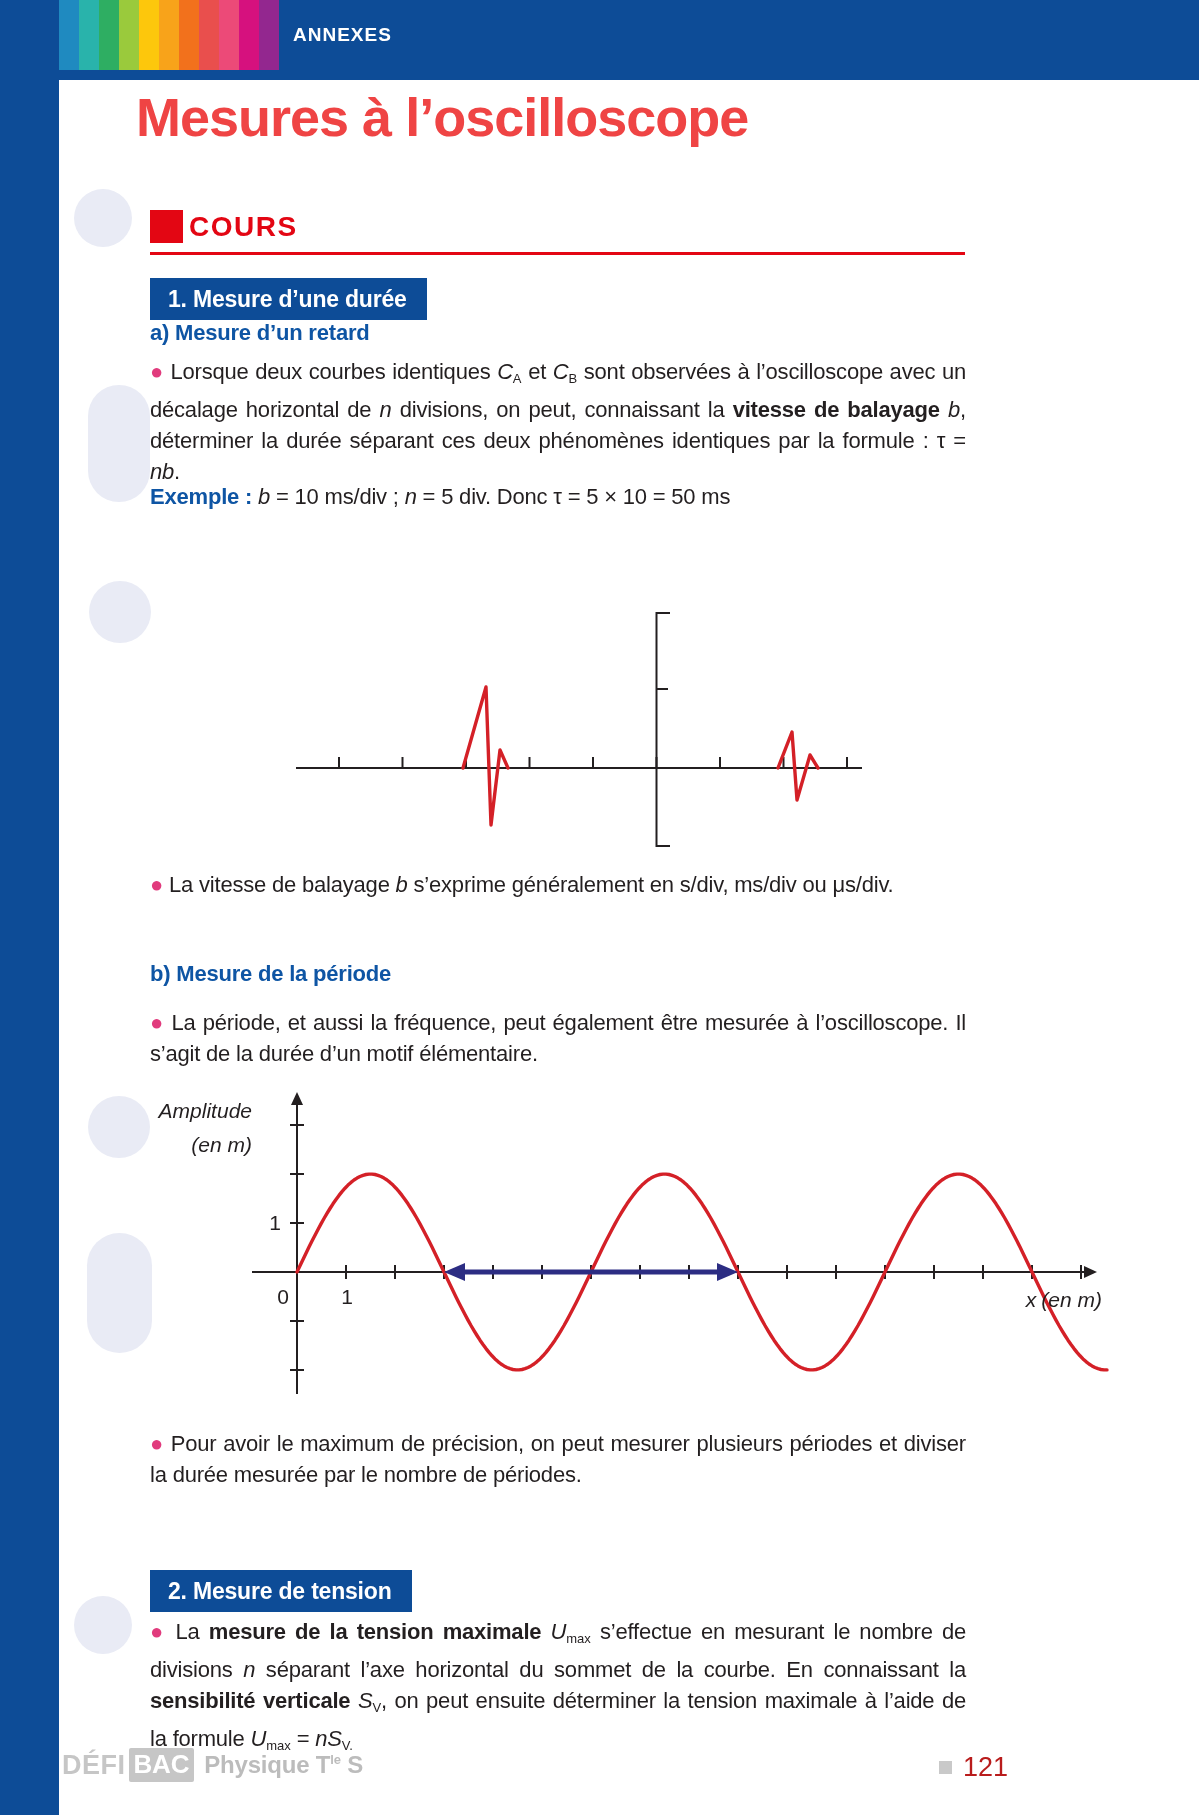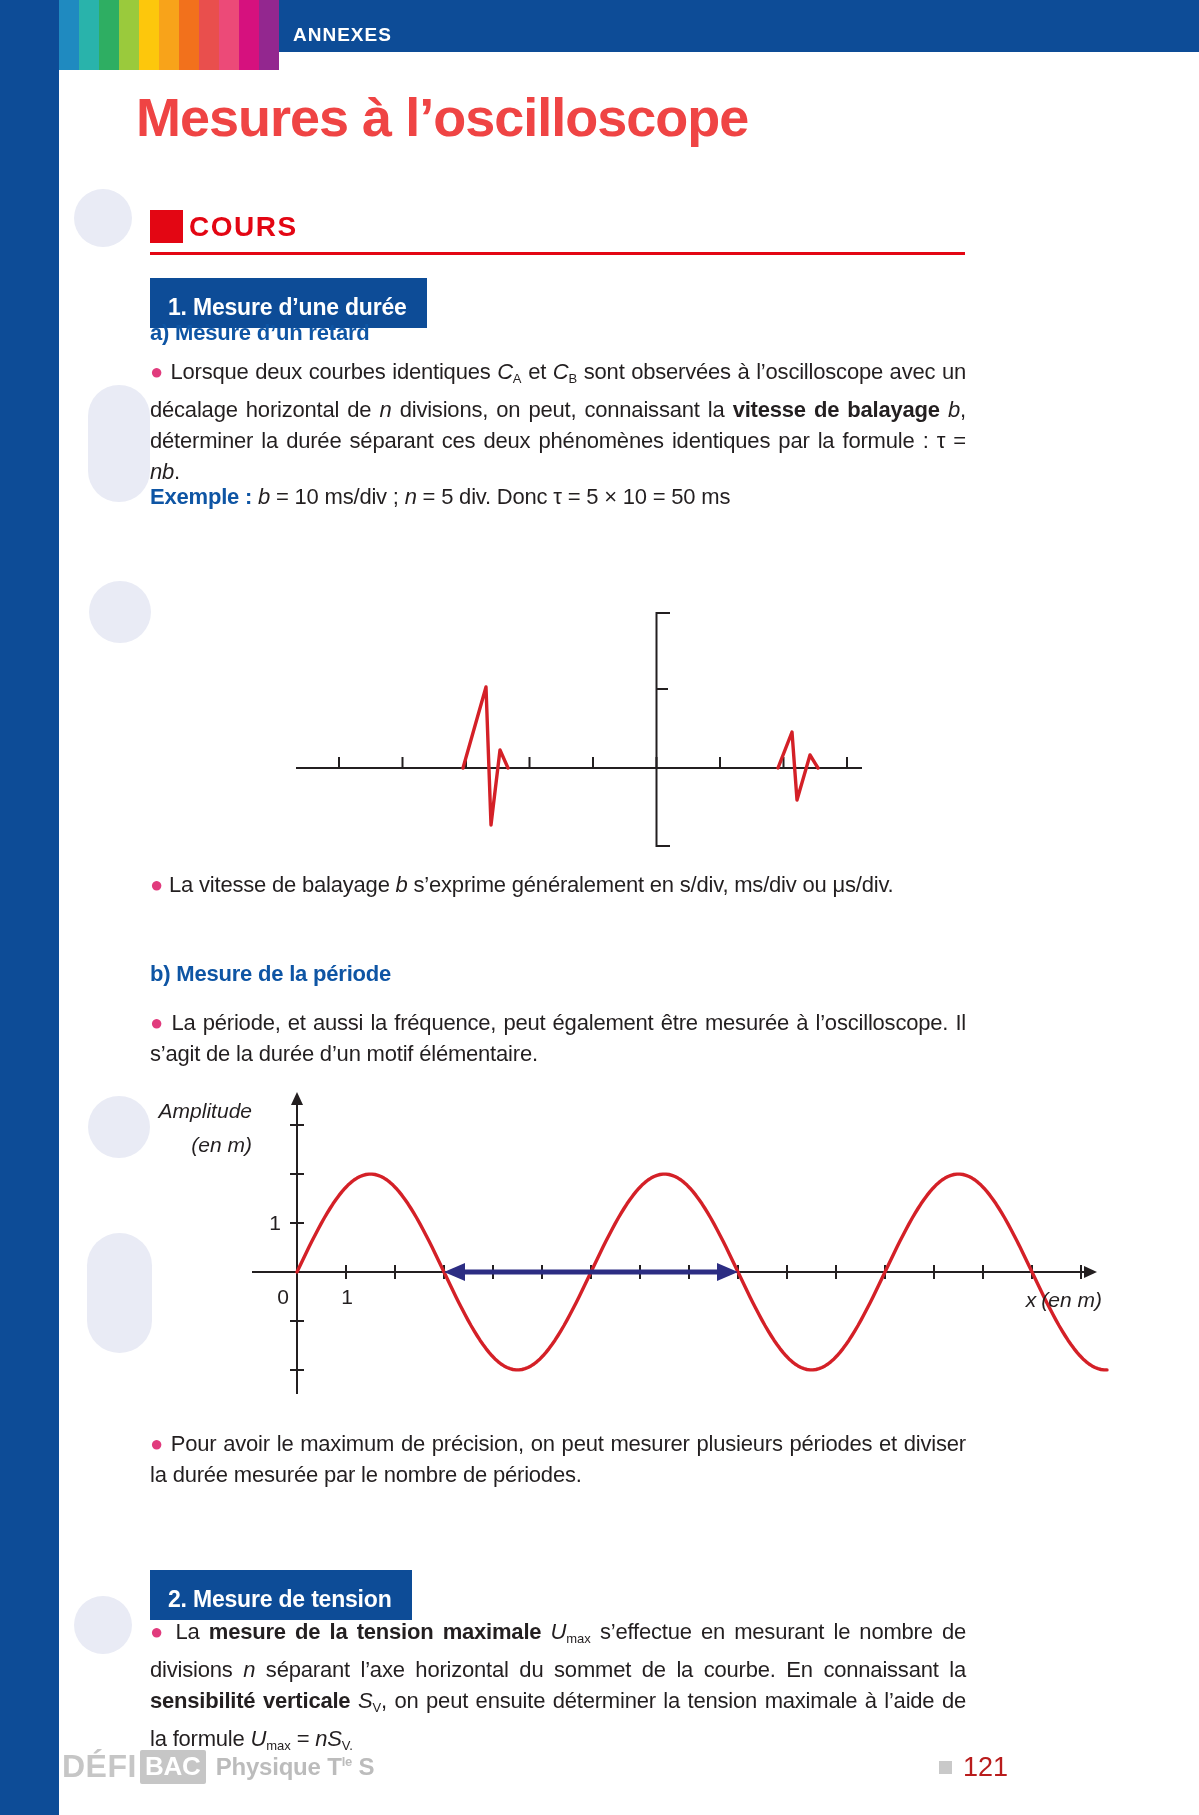--- a/index.html
+++ b/index.html
@@ -6,47 +6,47 @@
   body{
     width:1199px;height:1815px;position:relative;background:#ffffff;
     font-family:"Liberation Sans", sans-serif;color:#231f20;overflow:hidden;
     letter-spacing:-0.2px;
   }
   .abs{position:absolute;}
   
   .side-strip{left:0;top:0;width:59px;height:1815px;background:#0d4c97;}
   .deco{background:#e9ebf5;border-radius:999px;}
   
-  .header-bar{left:59px;top:0;width:1140px;height:52px;background:#0d4c97;}
+  .header-bar{left:59px;top:0;width:1140px;height:80px;background:#0d4c97;}
   .stripes{position:absolute;left:0;top:0;height:70px;display:flex;}
   .stripe{width:20px;height:70px;}
   .annexes{position:absolute;left:234px;top:24px;color:#fff;font-size:19px;font-weight:700;letter-spacing:1px;}
   
   .page-title{left:136px;top:86px;font-size:54px;font-weight:700;color:#ef4444;letter-spacing:-1px;}
   .cours-square{left:150px;top:210px;width:33px;height:33px;background:#e30613;}
   .cours-heading{left:189px;top:211px;font-size:28px;font-weight:700;color:#e30613;letter-spacing:1.5px;}
   .cours-rule{left:150px;top:252px;width:815px;height:3px;background:#e30613;}
-  .banner{background:#0d4c97;color:#fff;font-size:23px;font-weight:700;padding:16px 20px 7px 18px;letter-spacing:-0.2px;}
+  .banner{background:#0d4c97;color:#fff;font-size:23px;font-weight:700;padding:8px 20px 7px 18px;letter-spacing:-0.2px;}
   .subhead{font-size:22px;font-weight:700;color:#0e55a4;}
   .para{width:816px;font-size:22px;line-height:31px;text-align:justify;color:#231f20;}
   .para .bullet,.bullet{color:#e13b7d;}
   .sub{font-size:13px;vertical-align:-4px;letter-spacing:0;}
   .blue{color:#0e55a4;}
   .example{font-size:22px;color:#231f20;text-align:right;}
   
   .fig line{stroke:#231f20;stroke-width:2;}
   .fig .curve{stroke:#d42027;stroke-width:3.4;fill:none;stroke-linejoin:round;stroke-linecap:round;}
   .fig .axis-arrow{fill:#231f20;stroke:none;}
   .fig text{font-size:21px;fill:#231f20;font-family:"Liberation Sans",sans-serif;letter-spacing:0;}
   .fig .ital{font-style:italic;}
   .period-shaft{stroke:#2c2d83 !important;stroke-width:5 !important;}
   .period-head{fill:#2c2d83;stroke:none;}
   
   .footer{left:62px;top:1748px;display:flex;align-items:center;}
-  .defi{font-size:32px;font-weight:700;color:#c6c6c6;letter-spacing:0.5px;}
+  .defi{font-size:27px;font-weight:700;color:#c6c6c6;letter-spacing:0.5px;}
   .bacbox{background:#c6c6c6;color:#fff;font-size:26px;font-weight:700;padding:1px 5px 2px;margin-left:3px;border-radius:2px;}
   .serie{font-size:24px;font-weight:700;color:#bcbcbc;margin-left:10px;}
   .serie sup{font-size:13px;}
   .pagenum{right:191px;top:1752px;display:flex;align-items:center;}
   .pagenum .sq{width:13px;height:13px;background:#c9c9c9;margin-right:11px;}
   .pagenum .num{font-size:27px;color:#b91c1c;letter-spacing:0;}
 </style>
 </head>
 <body>
 

